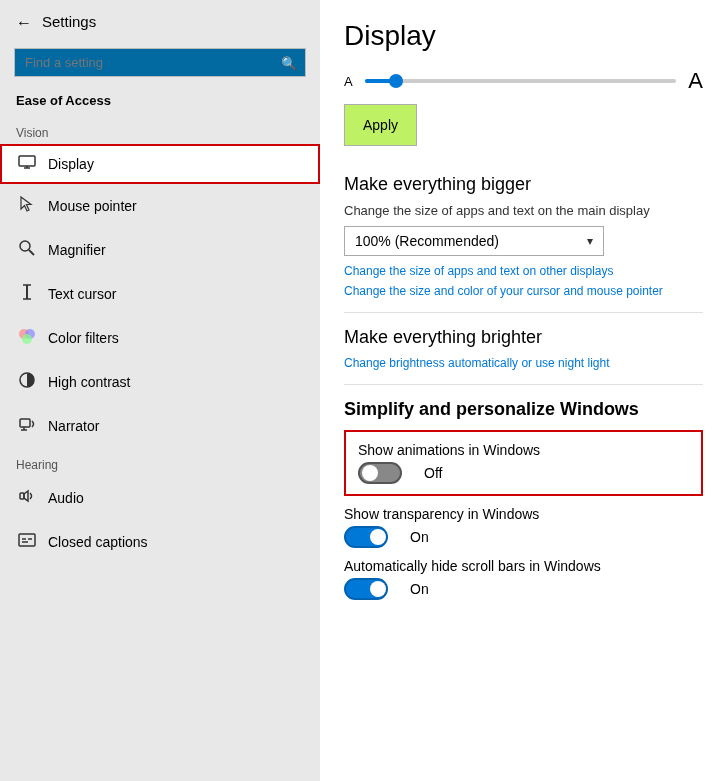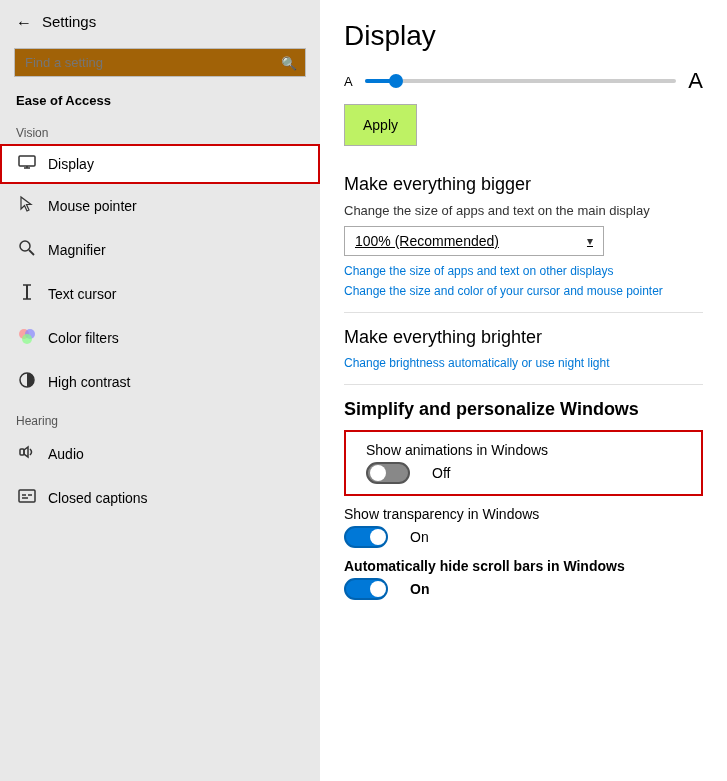--- a/index.html
+++ b/index.html
@@ -42,21 +42,21 @@
     }
 
     .search-box {
       margin: 6px 14px 10px 14px;
       position: relative;
     }
     .search-box input {
       width: 100%;
       padding: 6px 30px 6px 10px;
       border: 1px solid #bbb;
-      background: #a16207;
+      background: #0369a1;
       font-size: 13px;
       outline: none;
     }
     .search-icon-wrap {
       position: absolute;
       right: 8px;
       top: 50%;
       transform: translateY(-50%);
       color: #555;
       font-size: 13px;
@@ -175,21 +175,20 @@
     }
 
     .section-desc {
       font-size: 13px;
       color: #333;
       margin-bottom: 8px;
     }
 
     .dropdown-row {
       margin-bottom: 8px;
-      text-decoration: underline;
     }
     .dropdown {
       display: flex;
       align-items: center;
       justify-content: space-between;
       padding: 6px 10px;
       border: 1px solid #aaa;
       background: #fff;
       width: 260px;
       cursor: pointer;
@@ -255,21 +254,21 @@
     .toggle.off .toggle-thumb { left: 2px; }
     .toggle.on .toggle-thumb { left: 24px; }
     .toggle-state-text {
       font-size: 14px;
       color: #000;
     }
 
     
     .highlight-box {
       border: 2px solid #cc0000;
-      padding: 10px 20px;
+      padding: 10px 12px;
       margin-bottom: 10px;
     }
 
     .simplify-heading {
       font-size: 18px;
       font-weight: 700;
       margin-bottom: 10px;
     }
   </style>
 </head>
@@ -346,20 +345,31 @@
   <div class="nav-item">
     <span class="nav-icon">
       <svg width="18" height="18" viewBox="0 0 18 18">
         <circle cx="9" cy="9" r="7" stroke="#333" stroke-width="1.5" fill="none"></circle>
         <path d="M9 2 A7 7 0 0 1 9 16 Z" fill="#333"></path>
       </svg>
     </span>
     <span class="nav-label">High contrast</span>
   </div>
 
+  <div class="nav-item">
+    <span class="nav-icon">
+      <svg width="18" height="18" viewBox="0 0 18 18" fill="none">
+        <rect x="2" y="4" width="10" height="8" rx="1" stroke="#333" stroke-width="1.5"></rect>
+        <path d="M14 6 Q17 9 14 12" stroke="#333" stroke-width="1.5" fill="none"></path>
+        <line x1="6" y1="12" x2="6" y2="15" stroke="#333" stroke-width="1.5"></line>
+        <line x1="3" y1="15" x2="9" y2="15" stroke="#333" stroke-width="1.5"></line>
+      </svg>
+    </span>
+    <span class="nav-label">Narrator</span>
+  </div>
 
   <div class="section-label">Hearing</div>
 
   <div class="nav-item">
     <span class="nav-icon">
       <svg width="18" height="18" viewBox="0 0 18 18" fill="none">
         <rect x="2" y="6" width="4" height="6" rx="1" stroke="#333" stroke-width="1.5"></rect>
         <path d="M6 7 L10 4 L10 14 L6 11 Z" stroke="#333" stroke-width="1.5" fill="none"></path>
         <path d="M12 6 Q15 9 12 12" stroke="#333" stroke-width="1.5" fill="none"></path>
       </svg>
@@ -438,21 +448,21 @@
     <div class="toggle-label">Show transparency in Windows</div>
     <div class="toggle-wrap">
       <div class="toggle on">
         <div class="toggle-thumb"></div>
       </div>
       <span class="toggle-state-text">On</span>
     </div>
   </div>
 
   
-  <div class="toggle-row" style="margin-top:10px;font-weight:bold;">
+  <div class="toggle-row" style="margin-top:10px;">
     <div class="toggle-label">Automatically hide scroll bars in Windows</div>
     <div class="toggle-wrap">
       <div class="toggle on">
         <div class="toggle-thumb"></div>
       </div>
       <span class="toggle-state-text">On</span>
     </div>
   </div>
 
 </div>

